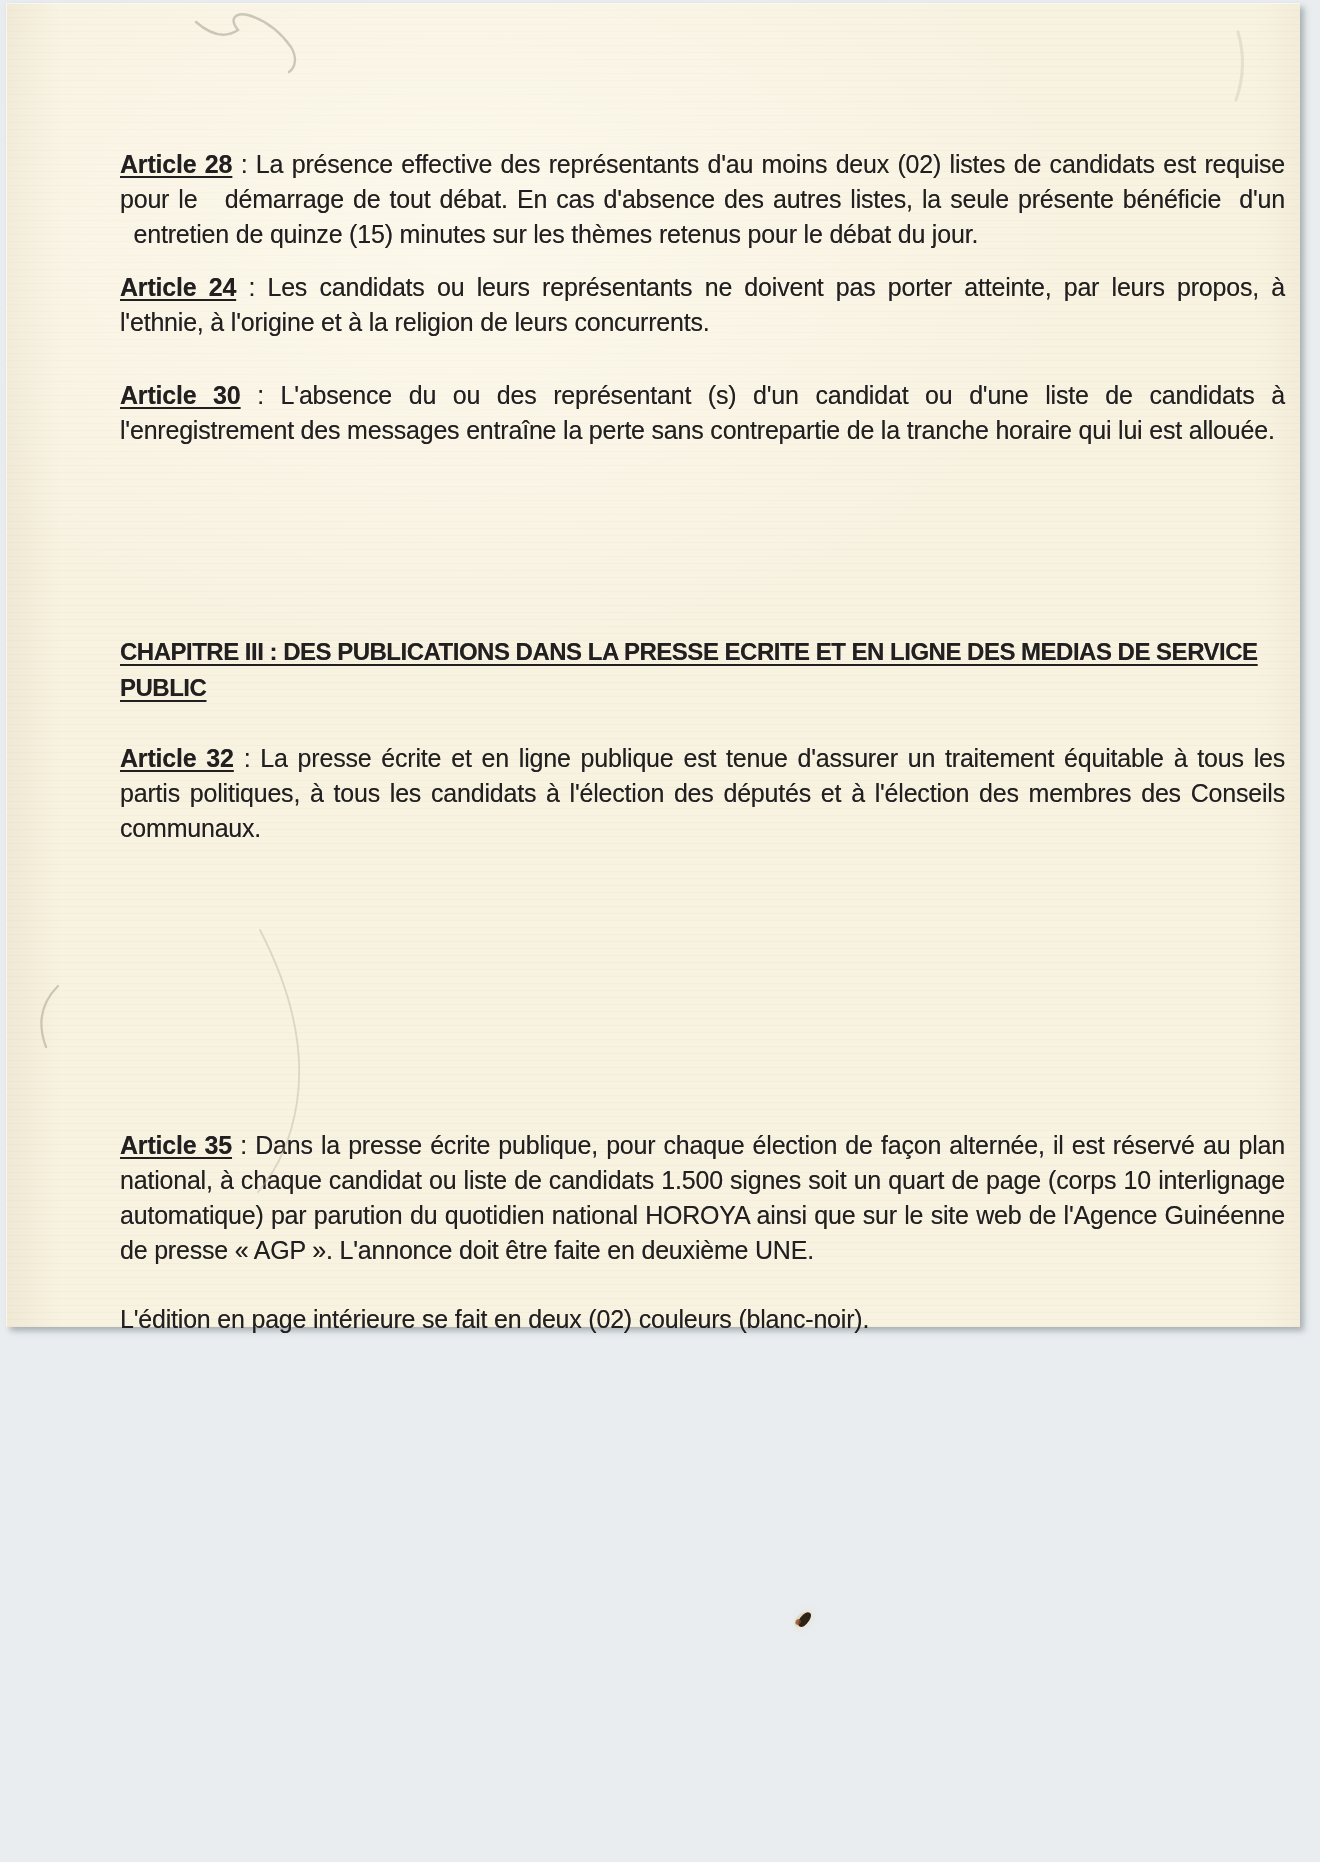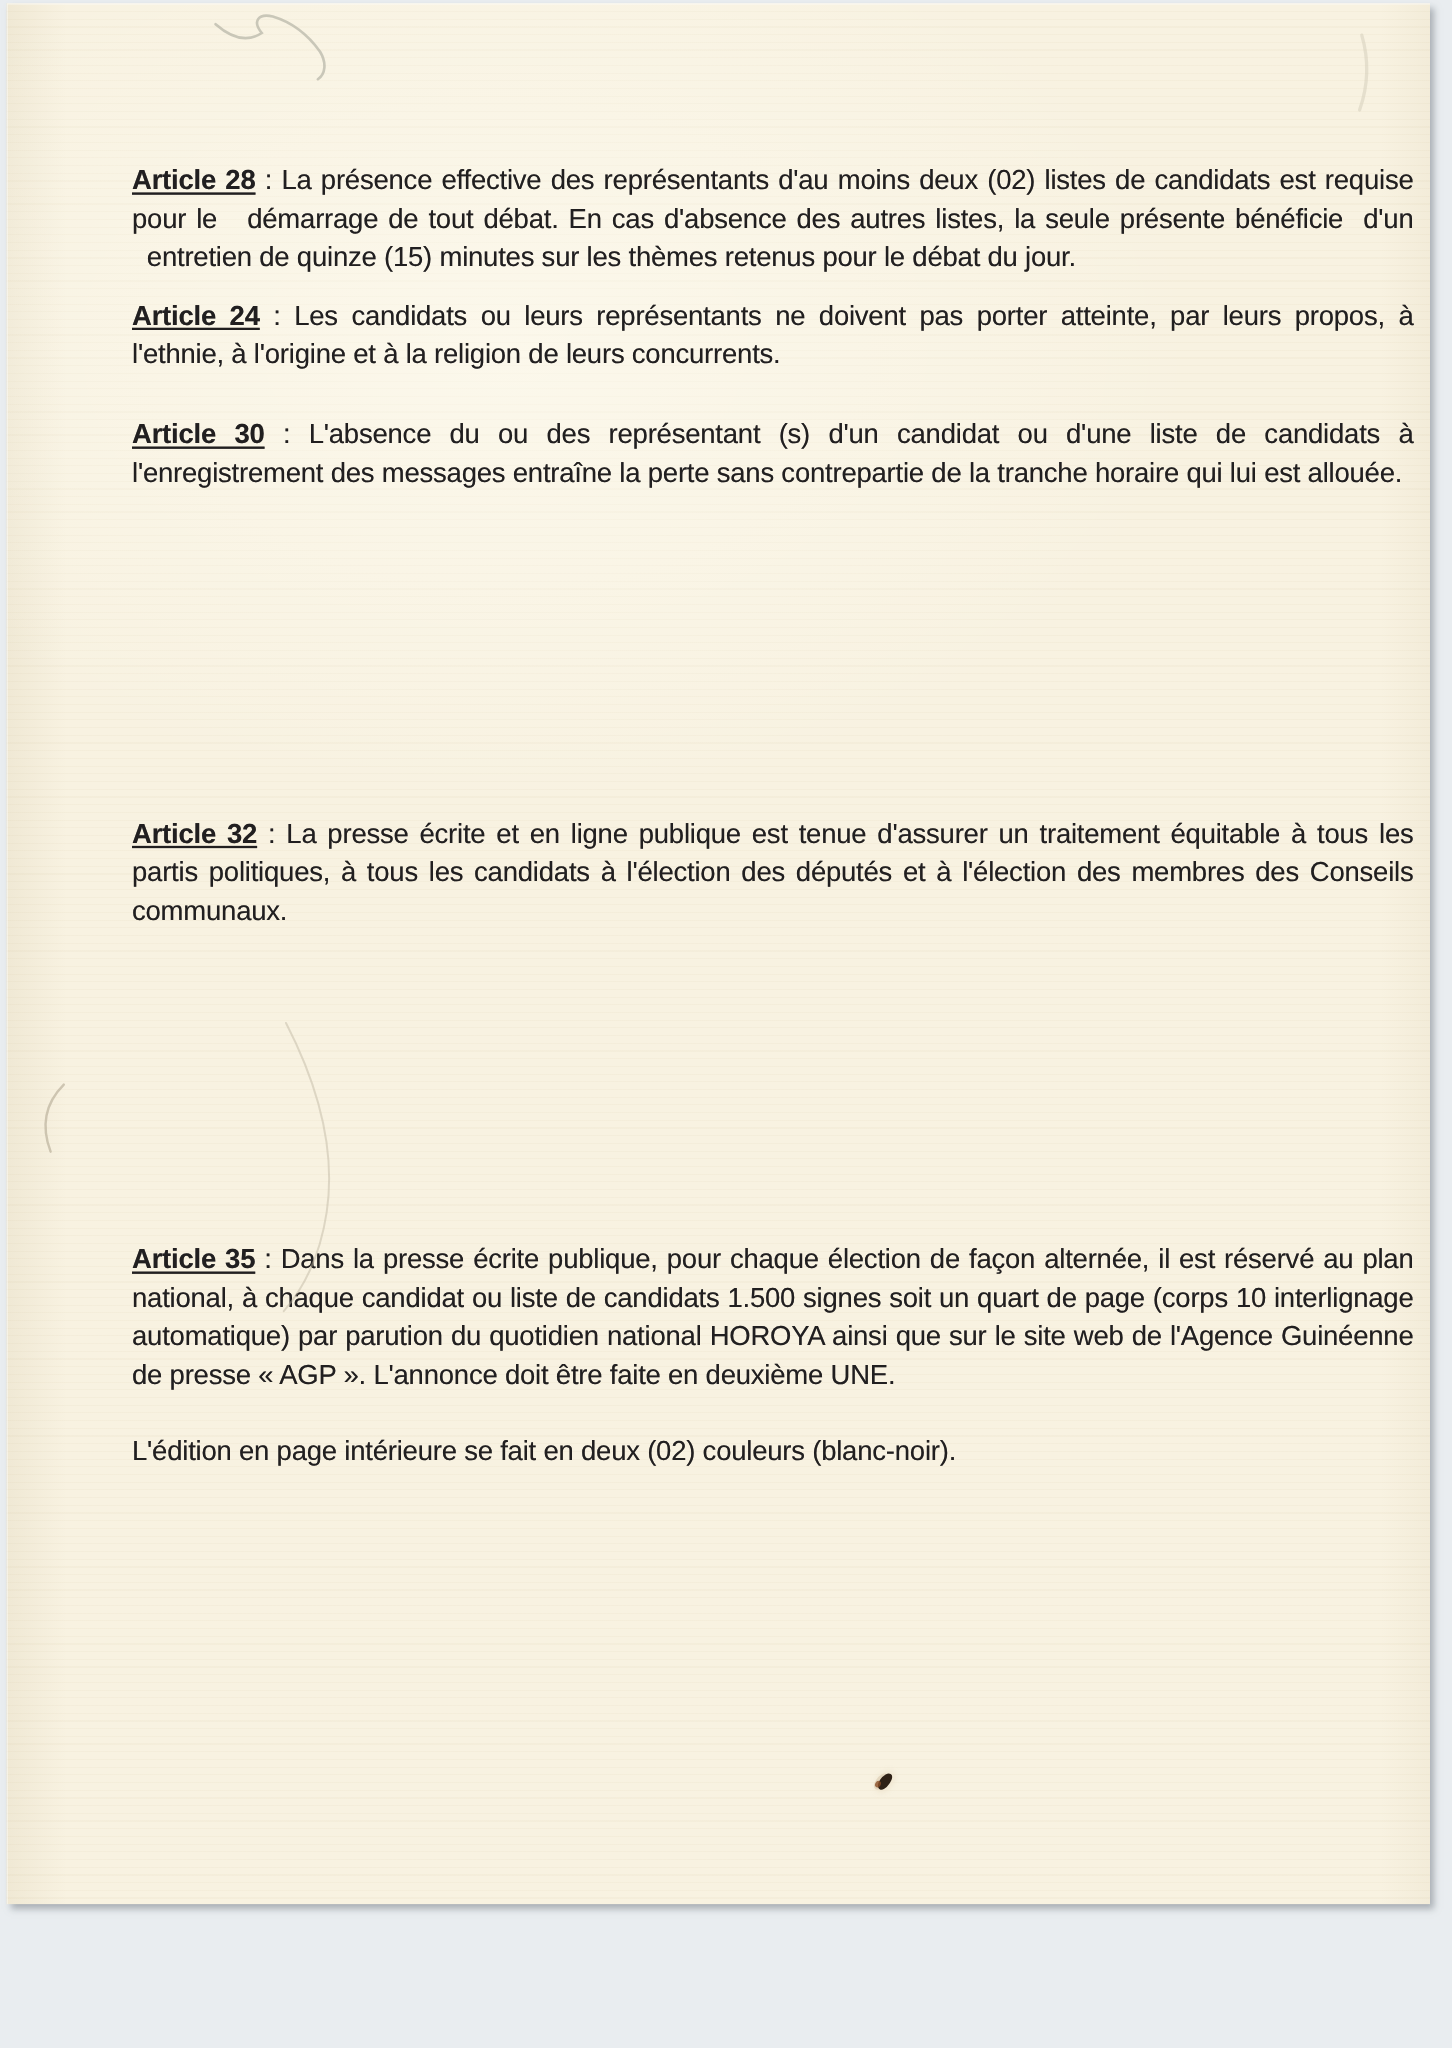--- a/index.html
+++ b/index.html
@@ -4,21 +4,21 @@
 <style>
   html,body{margin:0;padding:0;}
   body{
     width:1320px;height:1862px;
     background:#e9edf0;
     overflow:hidden;
     position:relative;
     font-family:"Liberation Sans","DejaVu Sans",sans-serif;
   }
   #paper{
-    position:absolute;left:6px;top:3px;width:1294px;height:1728px;
+    position:absolute;left:6px;top:3px;width:1294px;height:1324px;
     background:
       radial-gradient(ellipse 900px 600px at 35% 18%, rgba(255,253,244,0.55), rgba(255,253,244,0) 70%),
       linear-gradient(90deg, rgba(196,182,146,0.16), rgba(196,182,146,0) 55px),
       linear-gradient(270deg, rgba(196,182,146,0.10), rgba(196,182,146,0) 45px),
       repeating-linear-gradient(180deg, rgba(212,197,162,0.10) 0 1px, rgba(0,0,0,0) 1px 7px),
       #f8f2e1;
     box-shadow:4px 4px 6px rgba(118,126,133,0.55), 1px 1px 0 rgba(255,255,255,0.6) inset;
   }
   .para{
     position:absolute;
@@ -67,20 +67,21 @@
 
 <div id="paper">
 
   <p class="para" style="top:144px"><span class="label">Article 28</span><span> : </span><span>La présence effective des représentants d'au moins deux (02) listes de candidats est requise pour le &nbsp;&nbsp;démarrage de tout débat. En cas d'absence des autres listes, la seule présente bénéficie &nbsp;d'un &nbsp;&nbsp;entretien de quinze (15) minutes sur les thèmes retenus pour le débat du jour.</span></p>
 
   <p class="para" style="top:267px"><span class="label">Article 24</span><span> : </span><span>Les candidats ou leurs représentants ne doivent pas porter atteinte, par leurs propos, à l'ethnie, à l'origine et à la religion de leurs concurrents.</span></p>
 
   <p class="para" style="top:375px"><span class="label">Article 30</span><span> : </span><span>L'absence du ou des représentant (s) d'un candidat ou d'une liste de candidats à l'enregistrement des messages entraîne la perte sans contrepartie de la tranche horaire qui lui est allouée.</span></p>
 
 
+  <p class="para chapter" style="top:631px">CHAPITRE III : DES PUBLICATIONS DANS LA PRESSE ECRITE ET EN LIGNE DES MEDIAS DE SERVICE PUBLIC</p>
 
   <p class="para" style="top:738px"><span class="label">Article 32</span><span> : </span><span>La presse écrite et en ligne publique est tenue d'assurer un traitement équitable à tous les partis politiques, à tous les candidats à l'élection des députés et à l'élection des membres des Conseils communaux.</span></p>
 
 
 
   <p class="para" style="top:1125px"><span class="label">Article 35</span><span> : </span><span>Dans la presse écrite publique, pour chaque élection de façon alternée, il est réservé au plan national, à chaque candidat ou liste de candidats 1.500 signes soit un quart de page (corps 10 interlignage automatique) par parution du quotidien national HOROYA ainsi que sur le site web de l'Agence Guinéenne de presse « AGP ». L'annonce doit être faite en deuxième UNE.</span></p>
 
   <p class="para" style="top:1299px">L'édition en page intérieure se fait en deux (02) couleurs (blanc-noir).</p>
 
 

